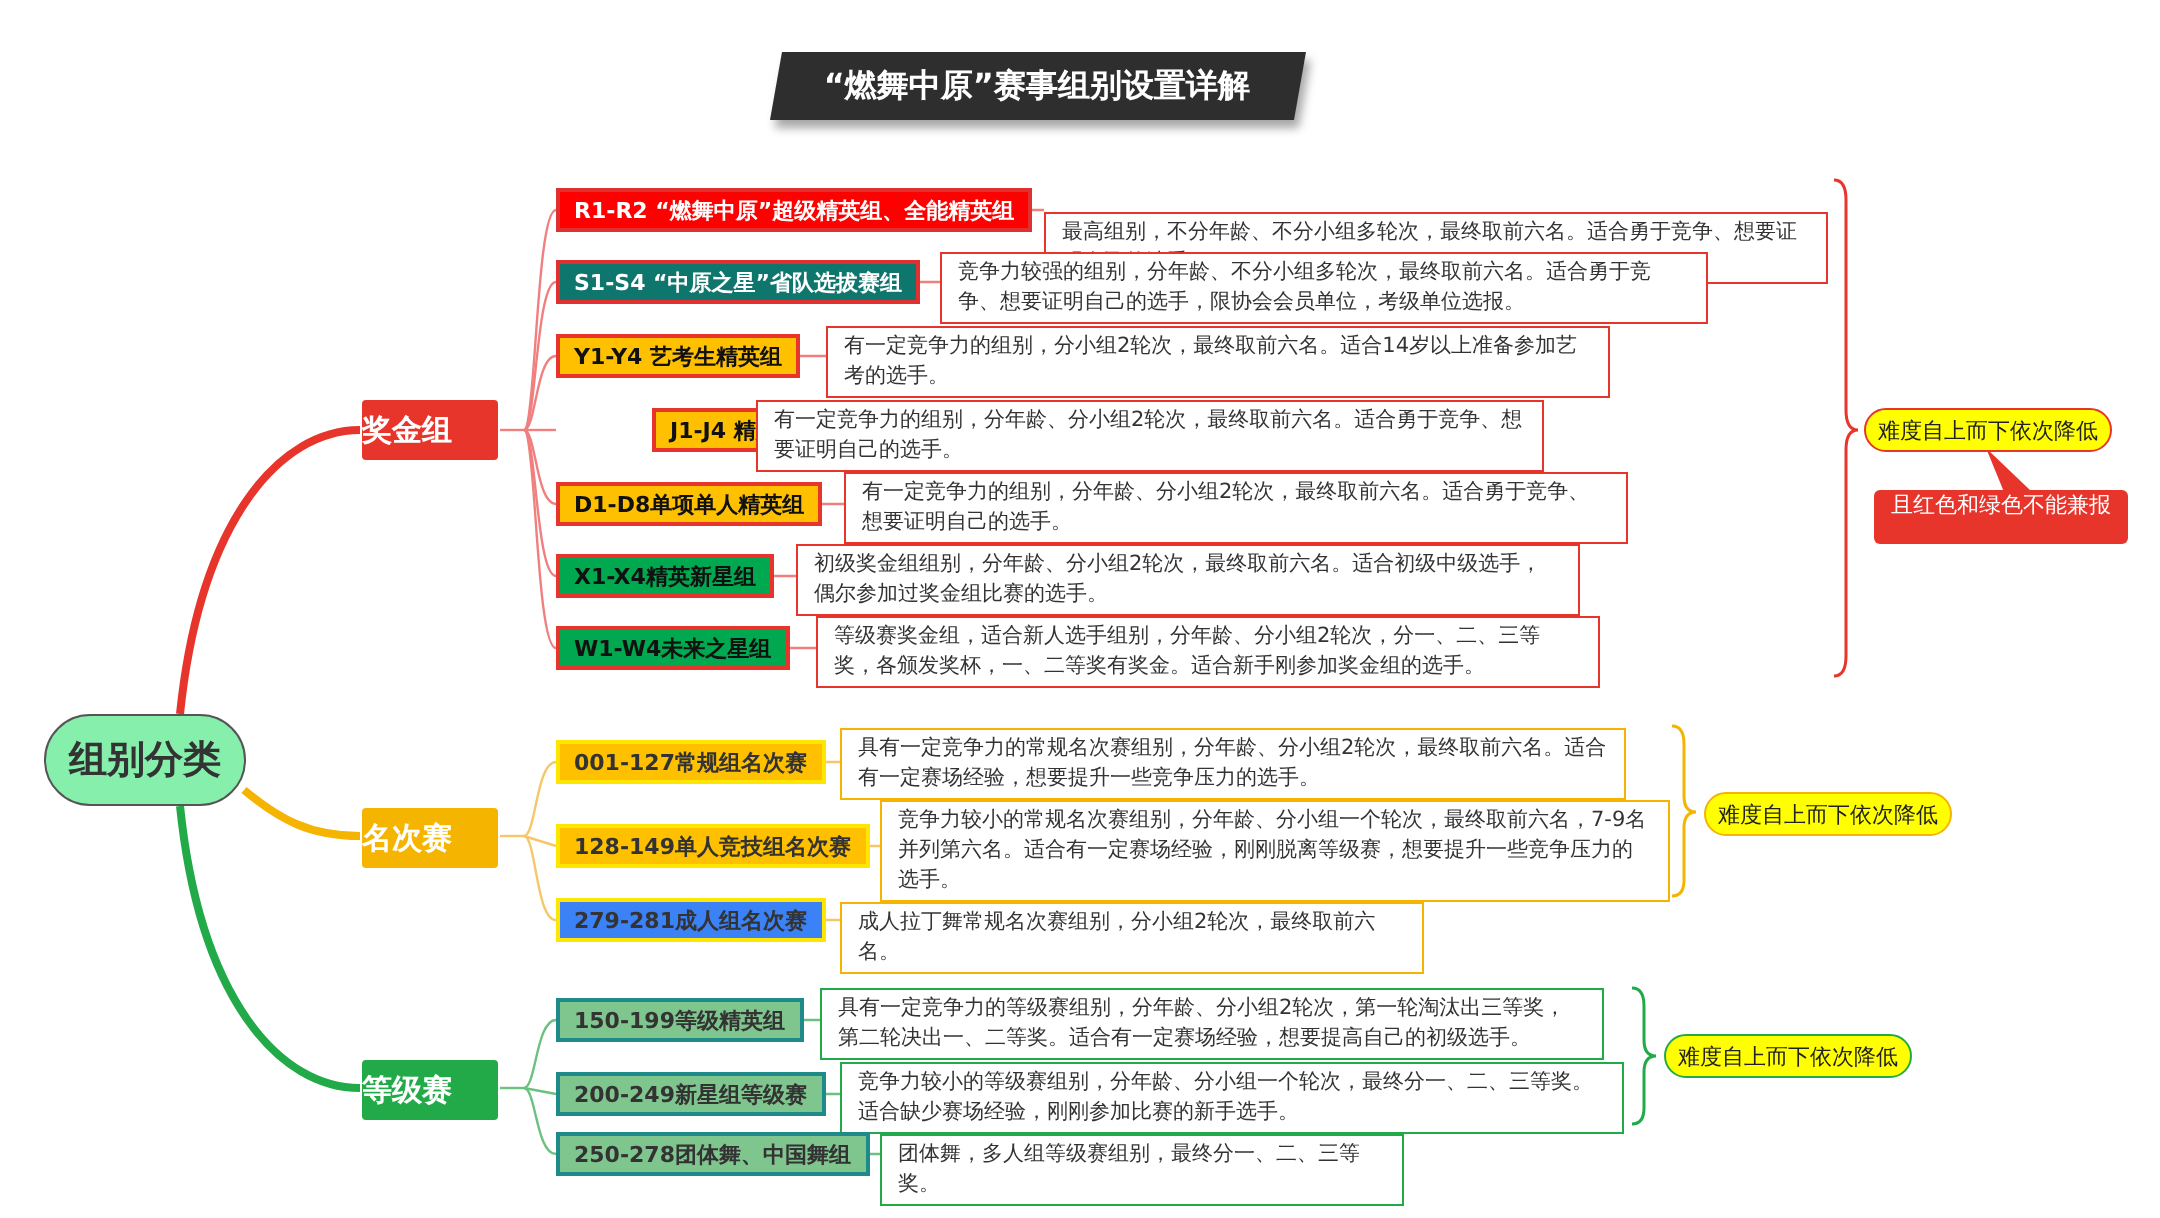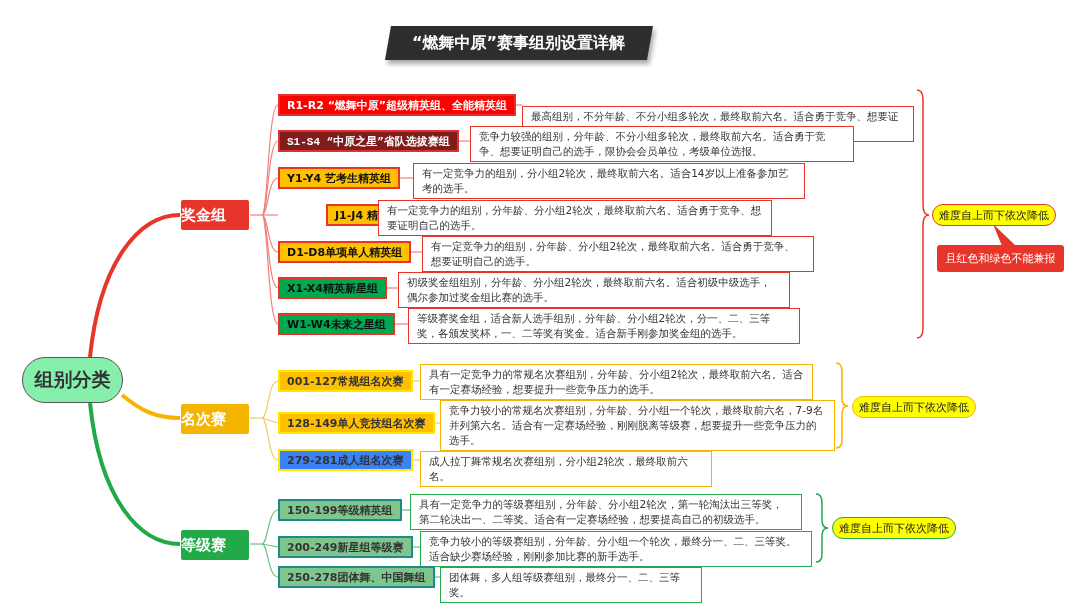--- a/index.html
+++ b/index.html
@@ -6,21 +6,21 @@
   body{width:1080px;height:609px;background:#ffffff;position:relative;overflow:hidden;font-family:"DejaVu Sans","Liberation Sans",sans-serif;}
   .abs{position:absolute;box-sizing:border-box;}
   svg.lines{position:absolute;left:0;top:0;width:1080px;height:609px;}
   .title{left:388px;top:26px;width:262px;height:34px;background:#2e2e2e;color:#fff;font-weight:bold;font-size:16px;display:flex;align-items:center;justify-content:center;transform:skewX(-10deg);box-shadow:3px 4px 5px rgba(0,0,0,0.35);}
   .title span{transform:skewX(10deg);}
   .root{left:22px;top:357px;width:101px;height:46px;border:1.5px solid #555;border-radius:23px;background:#86efac;display:flex;align-items:center;justify-content:center;font-size:19px;font-weight:bold;color:#333;}
   .branch{width:68px;height:30px;color:#fff;font-size:15px;font-weight:bold;display:flex;align-items:center;justify-content:flex-start;border-radius:2px;}
   .leaf{height:22px;font-size:11px;font-weight:bold;display:flex;align-items:center;padding:0 7px;white-space:nowrap;border:2px solid;}
   .desc{font-size:10.5px;line-height:15px;color:#333;background:#fff;border:1.5px solid;padding:2px 8px;}
   .pill{height:22px;border-radius:11px;background:#ffff00;font-size:11px;color:#222;display:flex;align-items:center;justify-content:center;border:1.5px solid;}
-  .note{left:937px;top:245px;width:127px;height:27px;background:#e8352b;color:#fff;font-size:11px;display:flex;align-items:center;justify-content:center;border-radius:3px;}
+  .note{left:937px;top:245px;width:127px;height:27px;background:#e8352b;color:#fff;font-size:11px;display:flex;align-items:flex-start;justify-content:center;border-radius:3px;}
 </style>
 </head>
 <body>
 
 <svg class="lines" viewBox="0 0 1080 609">
 
   <path d="M90 357 C 100 260, 140 215, 180 215" stroke="#e8352b" stroke-width="4" fill="none"></path>
   <path d="M122 395 C 140 410, 155 418, 180 418" stroke="#f5b400" stroke-width="4" fill="none"></path>
   <path d="M90 403 C 100 500, 140 544, 180 544" stroke="#22aa48" stroke-width="4" fill="none"></path>
 
@@ -80,21 +80,21 @@
 
 <div class="abs branch" style="left:181px;top:200px;background:#e8352b;">
     <span>奖金组</span>
   </div>
 
 <div class="abs leaf" style="left:278px;top:94px;background:#ff0000;border-color:#e03030;color:#fff;">
     <span>R1-R2 “燃舞中原”超级精英组、全能精英组</span>
   </div>
 <div class="abs desc" style="left:522px;top:90px;width:392px;border-color:#e8352b;margin-top:16px;">最高组别，不分年龄、不分小组多轮次，最终取前六名。适合勇于竞争、想要证明自己的选手</div>
 
-<div class="abs leaf" style="left:278px;top:130px;background:#7f1d1d;border-color:#e03030;color:#fff;font-family:Liberation Mono, monospace;">
+<div class="abs leaf" style="left:278px;top:130px;background:#0f766e;border-color:#e03030;color:#fff;">
     <span>S1-S4 “中原之星”省队选拔赛组</span>
   </div>
 <div class="abs desc" style="left:470px;top:126px;width:384px;border-color:#e8352b;">竞争力较强的组别，分年龄、不分小组多轮次，最终取前六名。适合勇于竞争、想要证明自己的选手，限协会会员单位，考级单位选报。</div>
 
 <div class="abs leaf" style="left:278px;top:167px;background:#ffc000;border-color:#e8352b;color:#111;">
     <span>Y1-Y4 艺考生精英组</span>
   </div>
 <div class="abs desc" style="left:413px;top:163px;width:392px;border-color:#e8352b;">有一定竞争力的组别，分小组2轮次，最终取前六名。适合14岁以上准备参加艺考的选手。</div>
 
 <div class="abs leaf" style="left:278px;top:204px;background:#ffc000;border-color:#e8352b;color:#111;margin-left:48px;">

